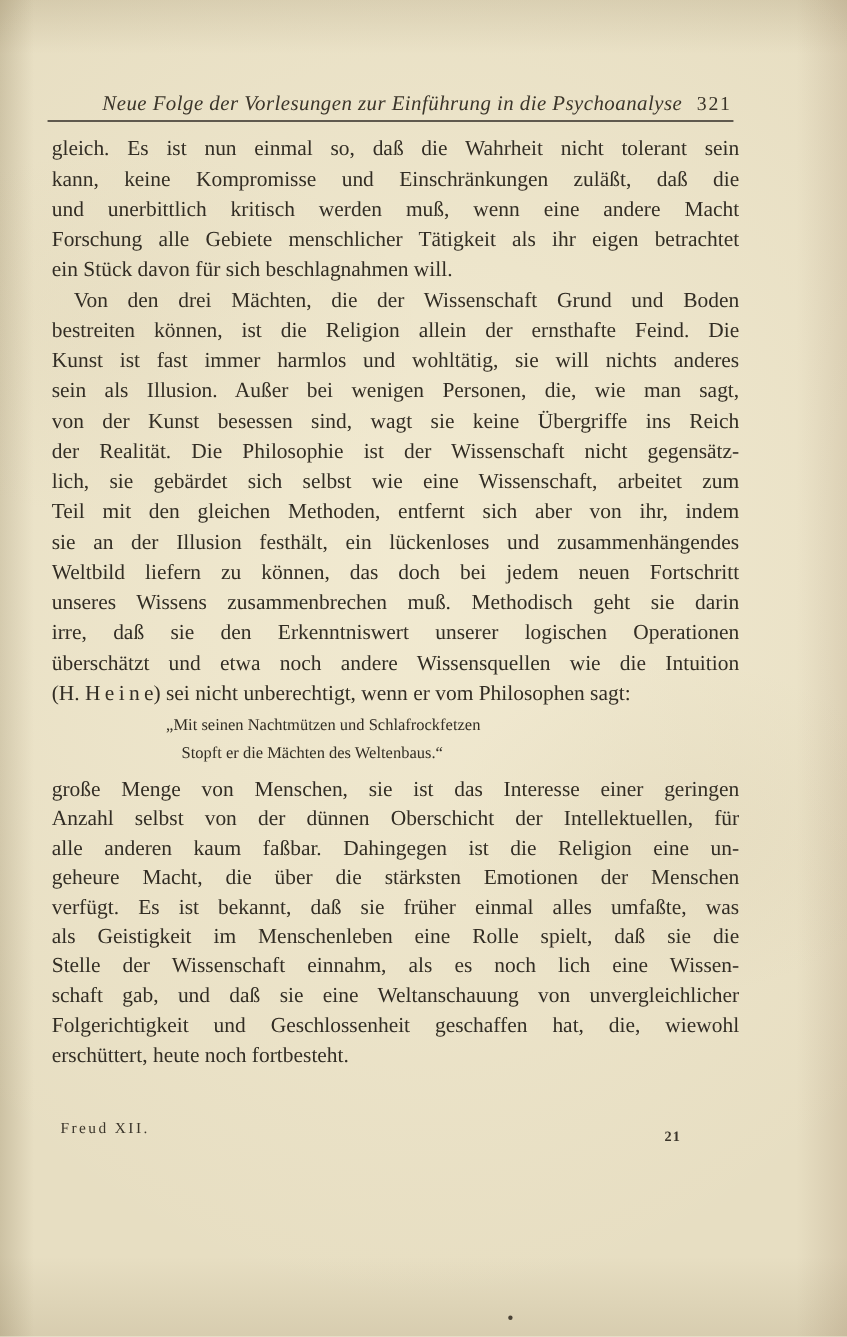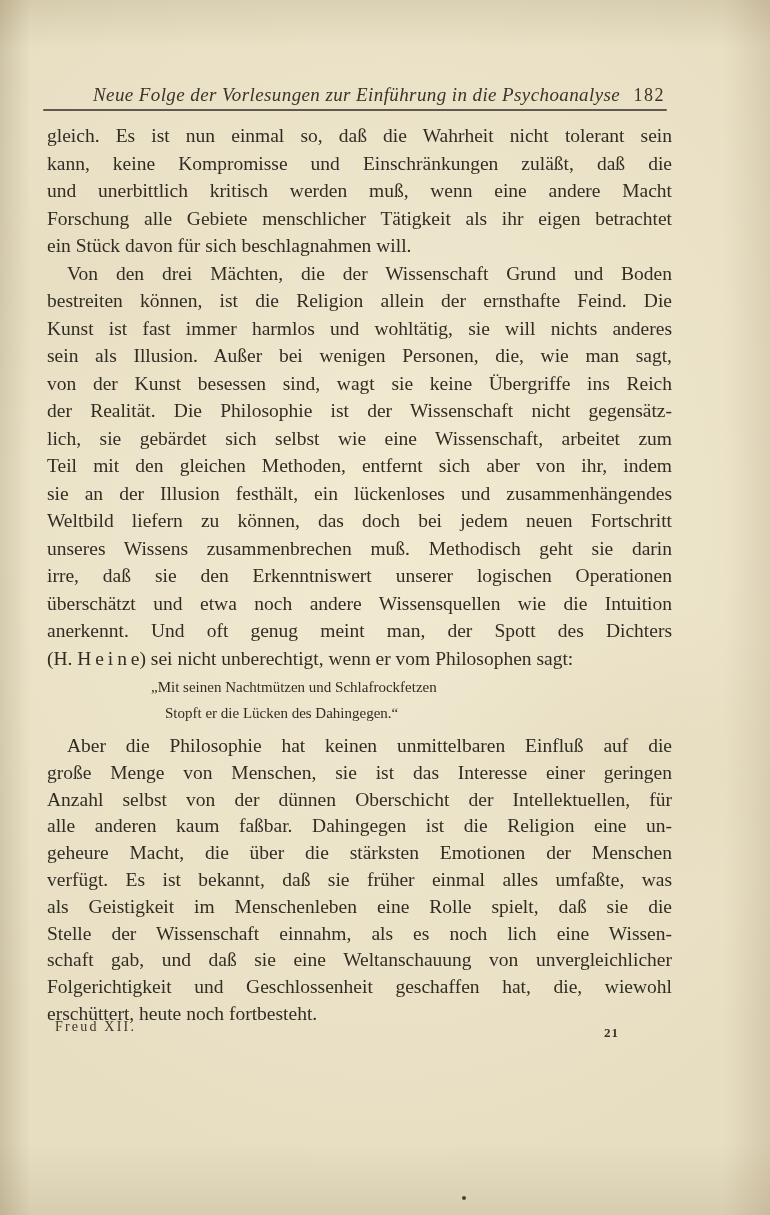--- a/index.html
+++ b/index.html
@@ -82,21 +82,21 @@
     background:#4a4236;border-radius:50%;
   }
 </style>
 </head>
 <body>
 
 <div class="page">
 
   <div class="header">
     <span class="title">Neue Folge der Vorlesungen zur Einführung in die Psychoanalyse</span>
-    <span class="pagenum">182</span>
+    <span class="pagenum">321</span>
   </div>
 
   <div class="rule"></div>
 
   <div class="body" id="body-text">
       <div class="line">gleich. Es ist nun einmal so, daß die Wahrheit nicht tolerant sein</div>
       <div class="line">kann, keine Kompromisse und Einschränkungen zuläßt, daß die</div>
       <div class="line">und unerbittlich kritisch werden muß, wenn eine andere Macht</div>
       <div class="line">Forschung alle Gebiete menschlicher Tätigkeit als ihr eigen betrachtet</div>
       <div class="line end">ein Stück davon für sich beschlagnahmen will.</div>
@@ -106,25 +106,23 @@
       <div class="line">sein als Illusion. Außer bei wenigen Personen, die, wie man sagt,</div>
       <div class="line">von der Kunst besessen sind, wagt sie keine Übergriffe ins Reich</div>
       <div class="line">der Realität. Die Philosophie ist der Wissenschaft nicht gegensätz-</div>
       <div class="line">lich, sie gebärdet sich selbst wie eine Wissenschaft, arbeitet zum</div>
       <div class="line">Teil mit den gleichen Methoden, entfernt sich aber von ihr, indem</div>
       <div class="line">sie an der Illusion festhält, ein lückenloses und zusammenhängendes</div>
       <div class="line">Weltbild liefern zu können, das doch bei jedem neuen Fortschritt</div>
       <div class="line">unseres Wissens zusammenbrechen muß. Methodisch geht sie darin</div>
       <div class="line">irre, daß sie den Erkenntniswert unserer logischen Operationen</div>
       <div class="line">überschätzt und etwa noch andere Wissensquellen wie die Intuition</div>
-      <div class="line">anerkennt. Und oft genug meint man, der Spott des Dichters</div>
       <div class="line end">(H. H e i n e) sei nicht unberechtigt, wenn er vom Philosophen sagt:</div>
       <div class="line quote qfirst">„Mit seinen Nachtmützen und Schlafrockfetzen</div>
-      <div class="line quote q2 qlast">Stopft er die Lücken des Dahingegen.“</div>
-      <div class="line indent c">Aber die Philosophie hat keinen unmittelbaren Einfluß auf die</div>
+      <div class="line quote q2 qlast">Stopft er die Mächten des Weltenbaus.“</div>
       <div class="line c">große Menge von Menschen, sie ist das Interesse einer geringen</div>
       <div class="line c">Anzahl selbst von der dünnen Oberschicht der Intellektuellen, für</div>
       <div class="line c">alle anderen kaum faßbar. Dahingegen ist die Religion eine un-</div>
       <div class="line c">geheure Macht, die über die stärksten Emotionen der Menschen</div>
       <div class="line c">verfügt. Es ist bekannt, daß sie früher einmal alles umfaßte, was</div>
       <div class="line c">als Geistigkeit im Menschenleben eine Rolle spielt, daß sie die</div>
       <div class="line c">Stelle der Wissenschaft einnahm, als es noch lich eine Wissen-</div>
       <div class="line c">schaft gab, und daß sie eine Weltanschauung von unvergleichlicher</div>
       <div class="line c">Folgerichtigkeit und Geschlossenheit geschaffen hat, die, wiewohl</div>
       <div class="line end c">erschüttert, heute noch fortbesteht.</div>

